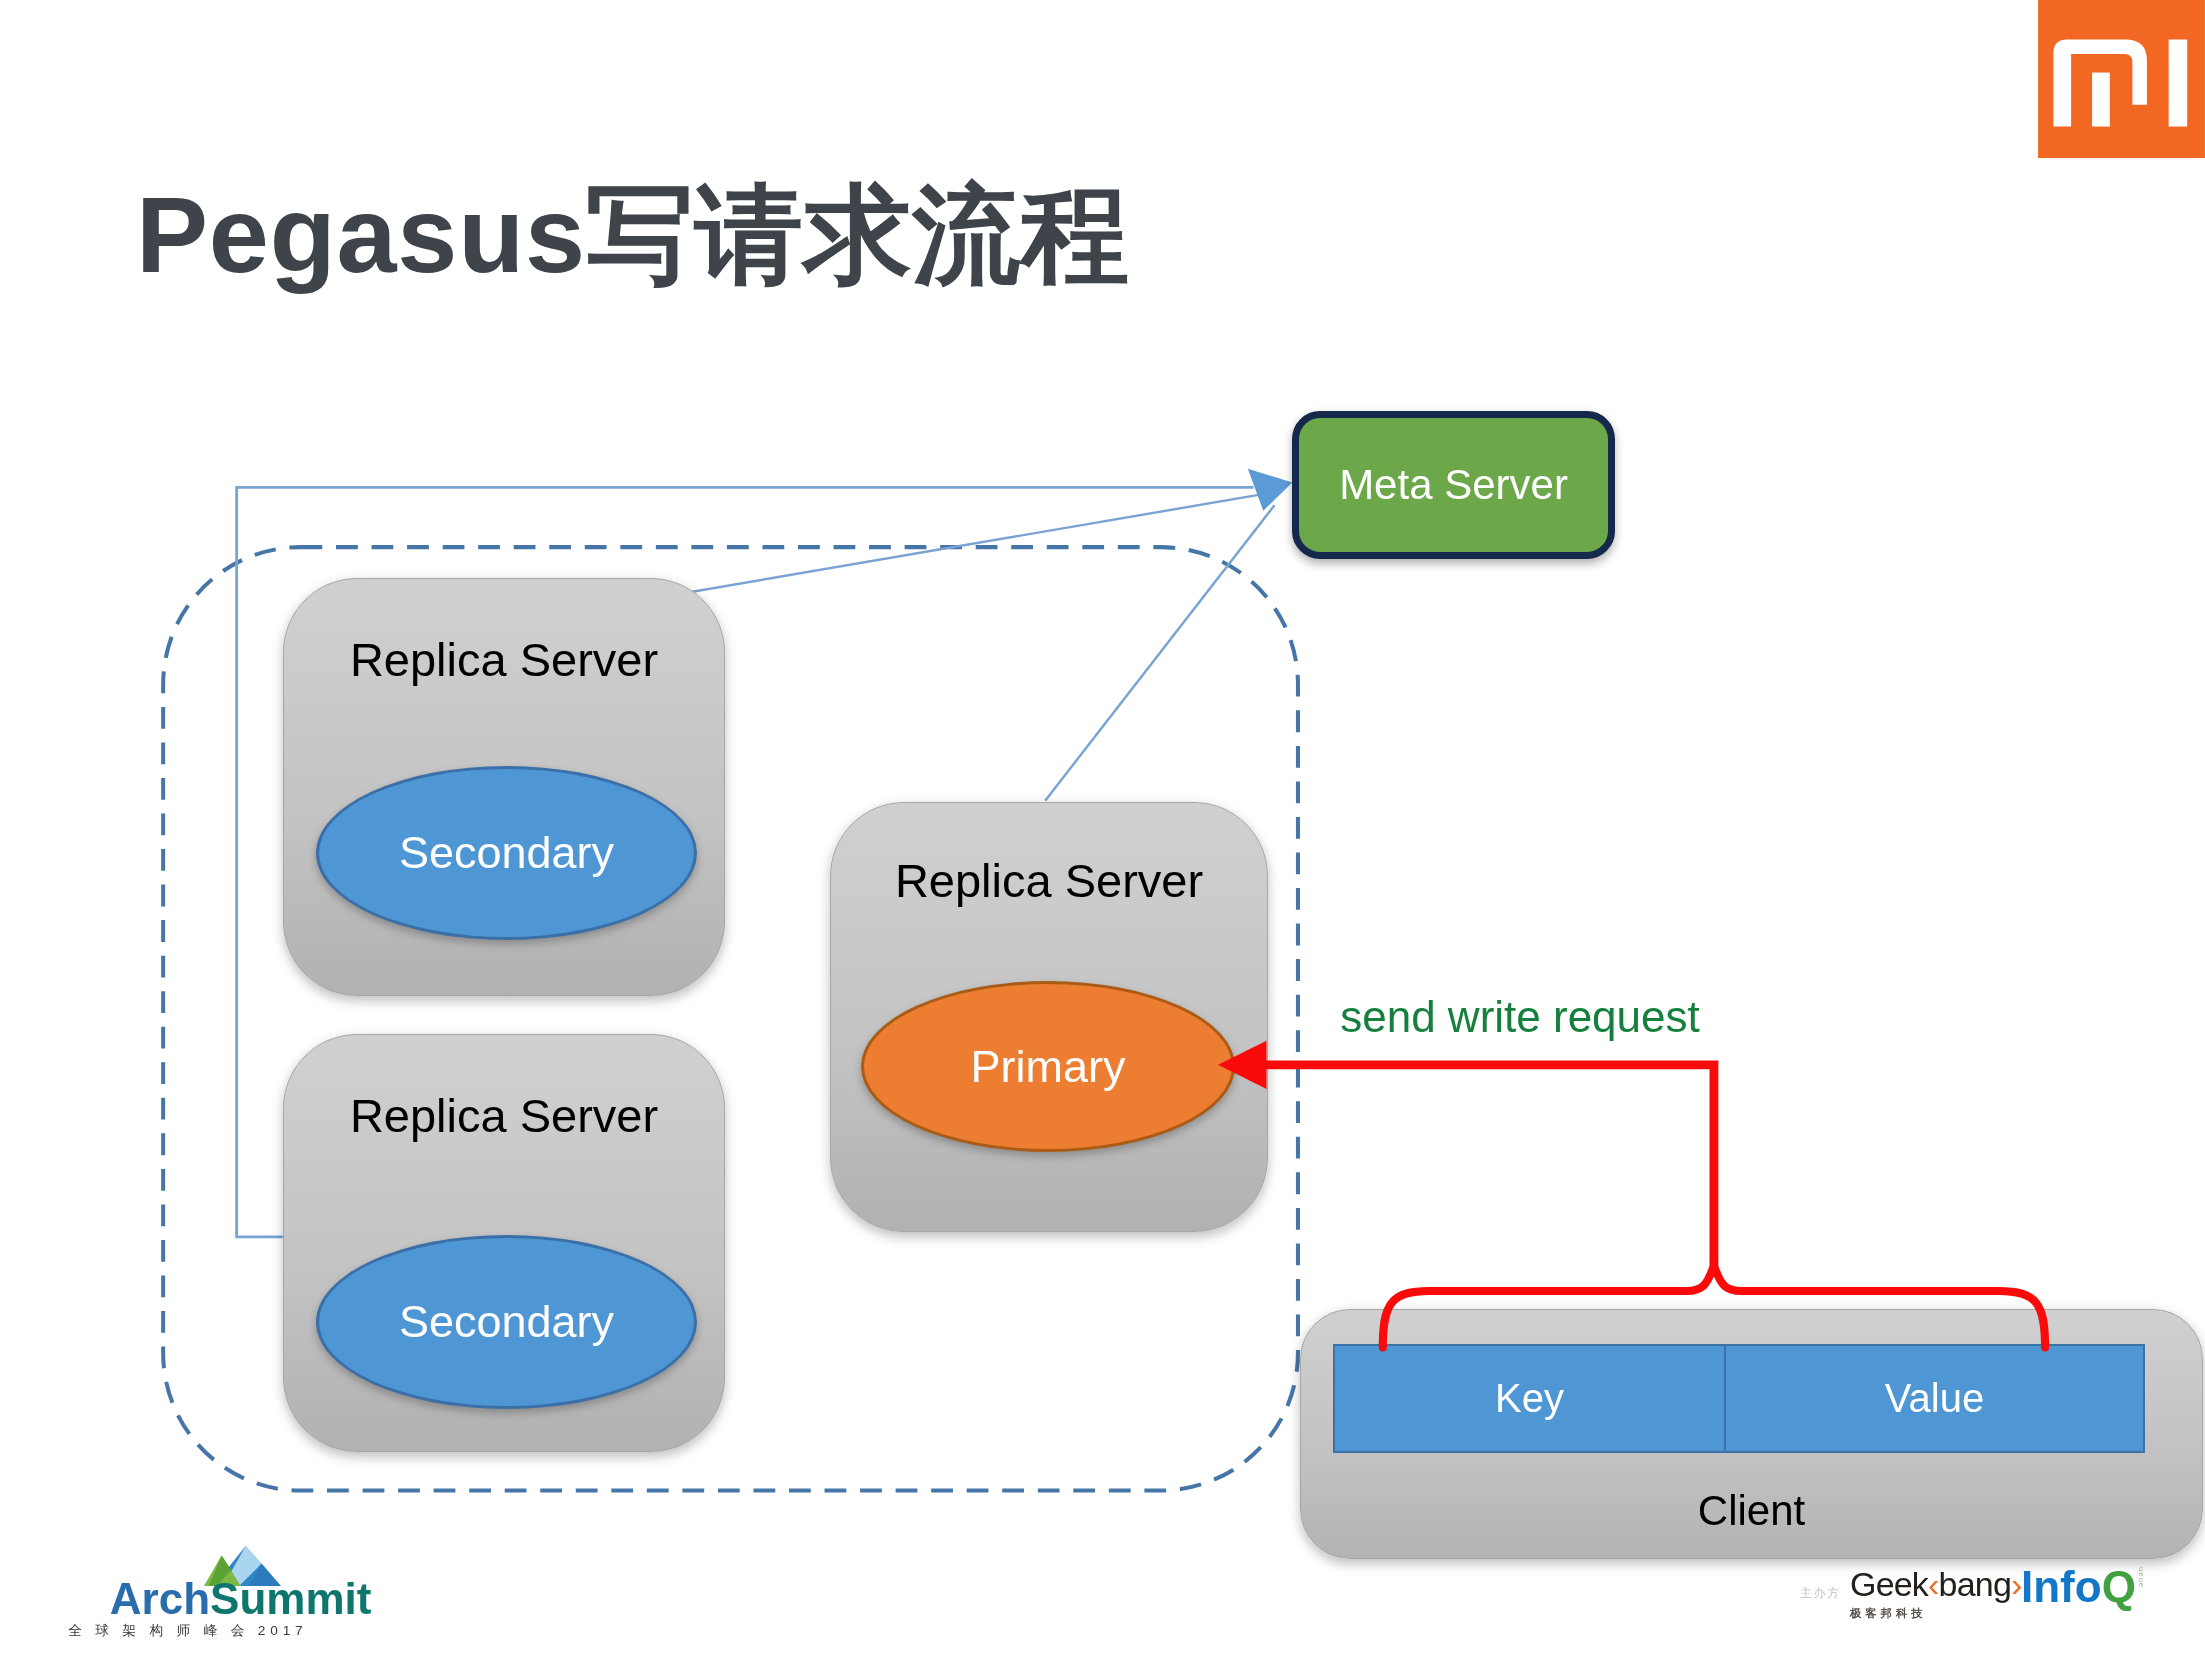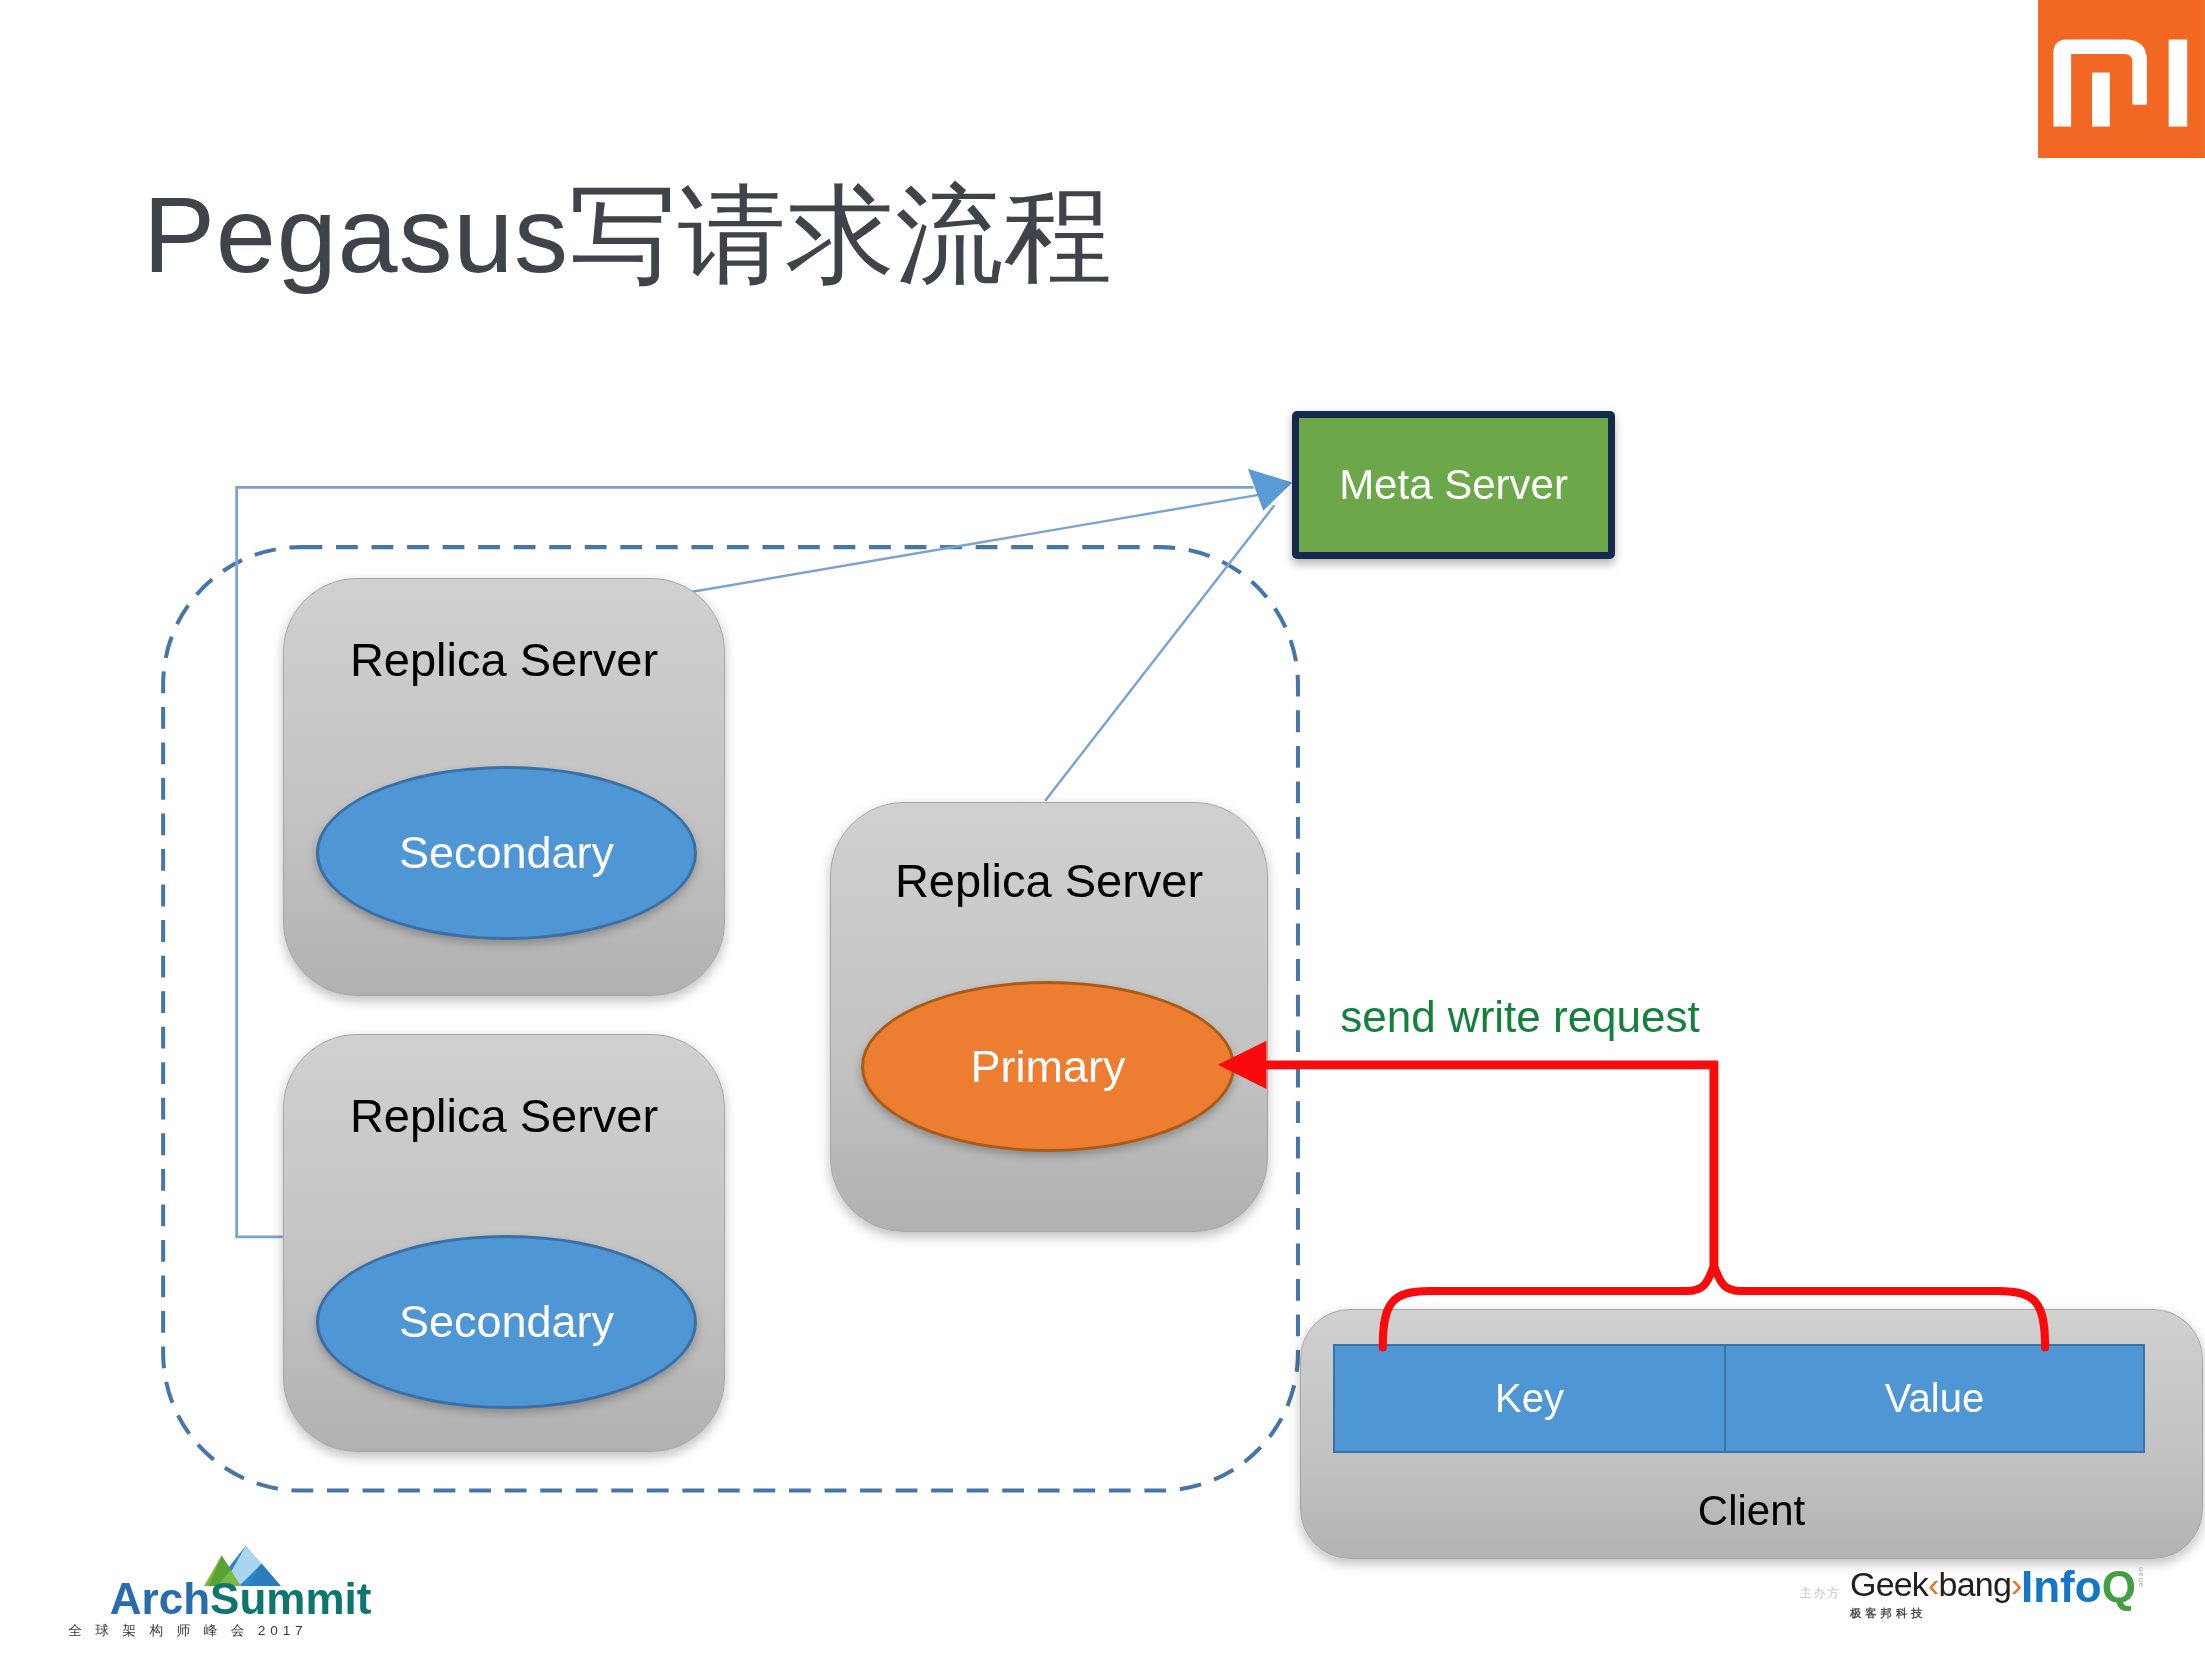--- a/index.html
+++ b/index.html
@@ -3,22 +3,22 @@
 <meta charset="utf-8">
 <style>
   html,body{margin:0;padding:0;background:#888;}
   .slide{
     position:relative;width:2205px;height:1654px;background:#ffffff;
     font-family:"Liberation Sans", sans-serif;overflow:hidden;
   }
   .abs{position:absolute;}
   
   .title{
-    left:136px;top:176px;font-size:108px;font-weight:400;color:#3e4449;
-    letter-spacing:0.8px;white-space:nowrap;line-height:1.1;margin-left:7px;
+    left:136px;top:176px;font-size:108px;font-weight:700;color:#3e4449;
+    letter-spacing:0.8px;white-space:nowrap;line-height:1.1;
   }
   
   .mi-logo{left:2038px;top:0;width:167px;height:158px;}
   
   .layer{left:0;top:0;width:2205px;height:1654px;pointer-events:none;}
   
   .gbox{
     background:linear-gradient(180deg,#d0d0d0 0%,#c4c4c4 55%,#b1b1b1 100%);
     border:1.6px solid #a6a6a6;border-radius:74px;
     box-shadow:0 4.8px 11.3px rgba(0,0,0,0.25);
@@ -29,21 +29,21 @@
   }
   .ell{
     position:absolute;border-radius:50%;display:flex;align-items:center;justify-content:center;
     color:#fff;font-size:45px;box-shadow:0 4px 8px rgba(0,0,0,0.25);
   }
   .ell.blue{background:#4f96d5;border:3.2px solid #3a6fa8;}
   .ell.orange{background:#ed7d31;border:3.2px solid #aa5c17;}
   
   .meta{
     left:1292px;top:411px;width:309px;height:134px;background:#6ca74a;
-    border:7.3px solid #15294d;border-radius:5px;display:flex;align-items:center;justify-content:center;
+    border:7.3px solid #15294d;border-radius:28px;display:flex;align-items:center;justify-content:center;
     color:#fff;font-size:42px;box-shadow:0 4.8px 9.7px rgba(0,0,0,0.3);
   }
   
   .client{
     left:1300px;top:1309px;width:901px;height:248px;
     background:linear-gradient(180deg,#d0d0d0 0%,#c3c3c3 55%,#b3b3b3 100%);
     border:1.6px solid #a6a6a6;border-radius:50px;box-shadow:0 4.8px 11.3px rgba(0,0,0,0.25);
   }
   .kvbar{
     position:absolute;left:32px;top:34px;width:808px;height:105px;

